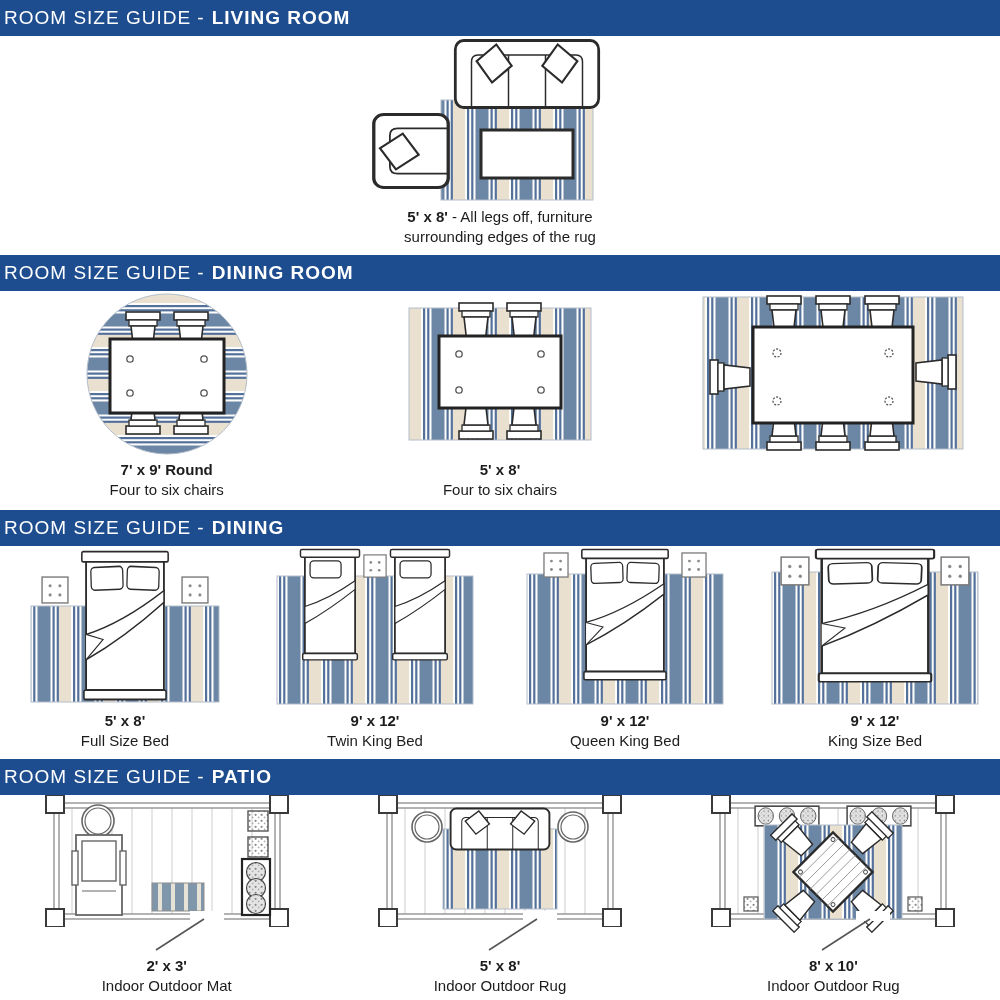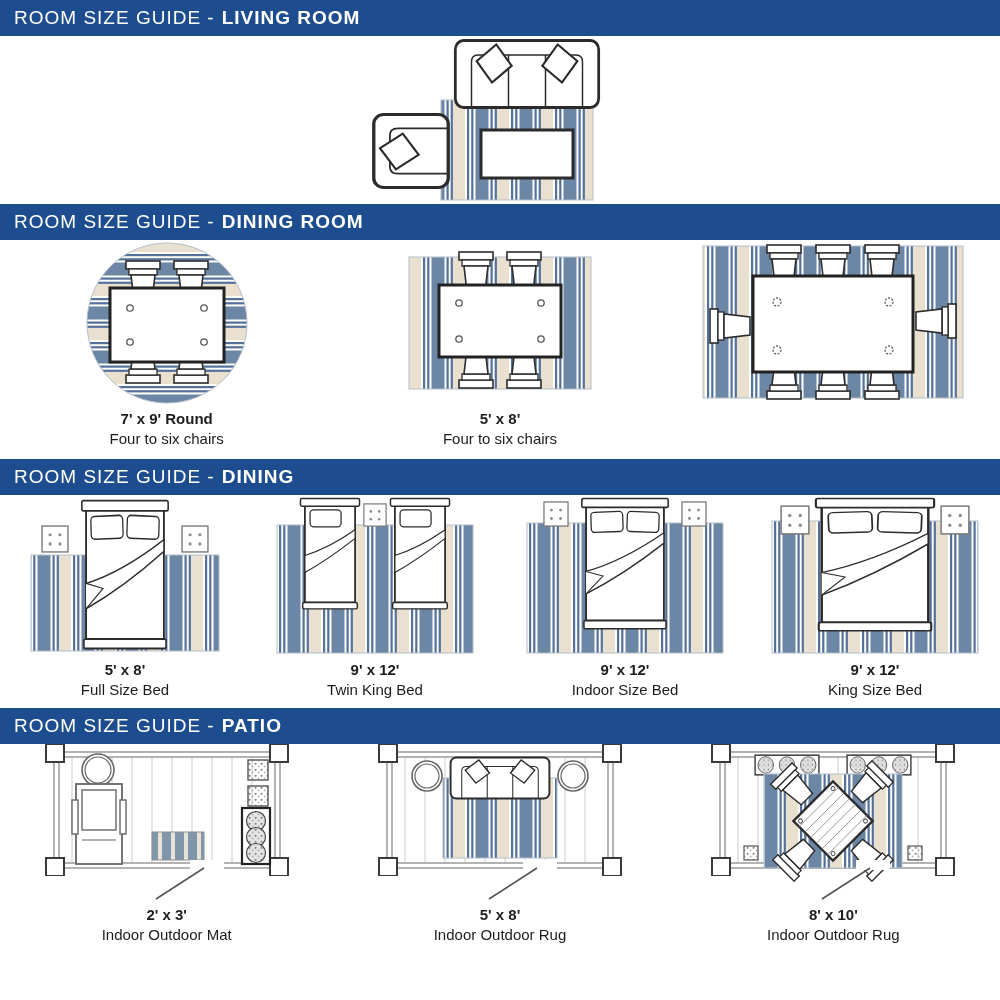--- a/index.html
+++ b/index.html
@@ -1,20 +1,20 @@
 <!DOCTYPE html>
 <html><head>
 <meta charset="utf-8">
 <style>
   *{margin:0;padding:0;box-sizing:border-box}
   html,body{width:1000px;height:1000px;background:#fff;overflow:hidden;
     font-family:"Liberation Sans",sans-serif;color:#1c1c1c}
   .section{display:flex;flex-direction:column}
   .bar{height:36px;background:#1d4d8e;color:#fff;display:flex;align-items:center;
-    padding-left:14px;font-size:19px;letter-spacing:1px}
+    padding-left:4px;font-size:19px;letter-spacing:1px}
   .bar .hdr-prefix{font-weight:400;margin-right:7px}
   .bar .hdr-title{font-weight:700}
   .cells{display:flex;width:100%}
   .cell{flex:1;display:flex;flex-direction:column;align-items:center}
   .fig{display:flex;align-items:center;justify-content:center;width:100%}
   .sec-lr .fig{height:168px}
   .sec-dr .fig{height:166px}
   .sec-br .fig{height:162px}
   .sec-pt .fig{height:158px}
   .cap{text-align:center;font-size:15px;line-height:1.3;margin-top:3px}
@@ -160,20 +160,21 @@
       <div class="fig">
         <svg width="270" height="168" viewBox="0 0 270 168">
           <rect x="76" y="64" width="152" height="100" fill="url(#stripesV)" stroke="#b3bdca"></rect>
           <use href="#sofa3" x="88" y="2" width="148" height="72"></use>
           <g transform="translate(6,154) rotate(-90)">
               <use href="#armchair1" width="78" height="80"></use>
             </g>
           <rect x="116" y="94" width="92" height="48" fill="#fff" stroke="#2b2b2b" stroke-width="3"></rect>
         </svg>
       </div>
+      <div class="cap cap-inline"><b>5' x 8'</b><span> - All legs off, furniture surrounding edges of the rug</span></div>
     </div>
   </div>
 </div>
 
 <div class="section sec-dr">
   <div class="bar">
     <span class="hdr-prefix">ROOM SIZE GUIDE -</span>
     <span class="hdr-title">DINING ROOM</span>
   </div>
   <div class="cells">
@@ -302,21 +303,21 @@
       <div class="fig">
         <svg width="220" height="162" viewBox="0 0 220 162">
           <rect x="12" y="28" width="196" height="130" fill="url(#stripesV)" stroke="#b3bdca"></rect>
           <use href="#nightstand" x="28" y="6" width="26" height="26"></use>
           <use href="#nightstand" x="166" y="6" width="26" height="26"></use>
           <use href="#bed2p" x="64" y="2" width="92" height="134"></use>
         </svg>
       </div>
       <div class="cap">
         <div class="cap-size">9' x 12'</div>
-        <div>Indoor Size Bed</div>
+        <div>Queen King Bed</div>
       </div>
     </div>
     <div class="cell">
       <div class="fig">
         <svg width="230" height="162" viewBox="0 0 230 162">
           <rect x="12" y="26" width="206" height="132" fill="url(#stripesV)" stroke="#b3bdca"></rect>
           <use href="#nightstand" x="20" y="10" width="30" height="30"></use>
           <use href="#nightstand" x="180" y="10" width="30" height="30"></use>
           <use href="#bed2p" x="52" y="2" width="126" height="136"></use>
         </svg>

